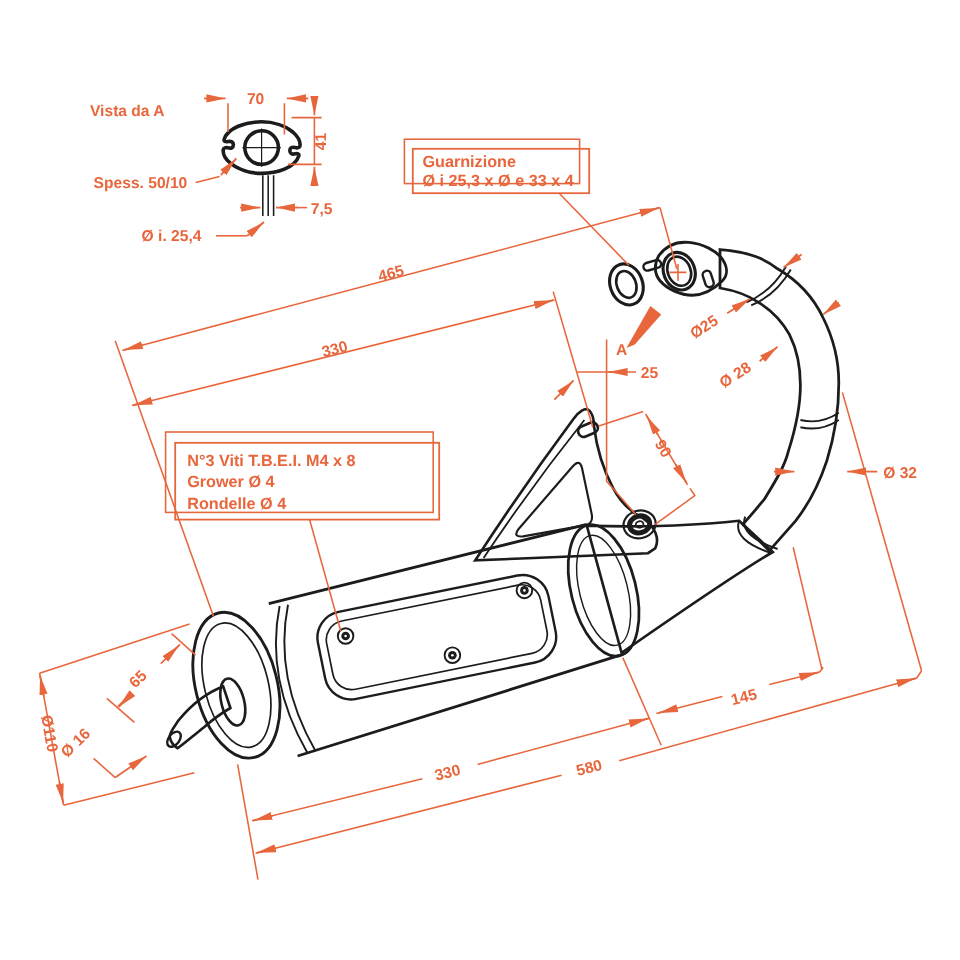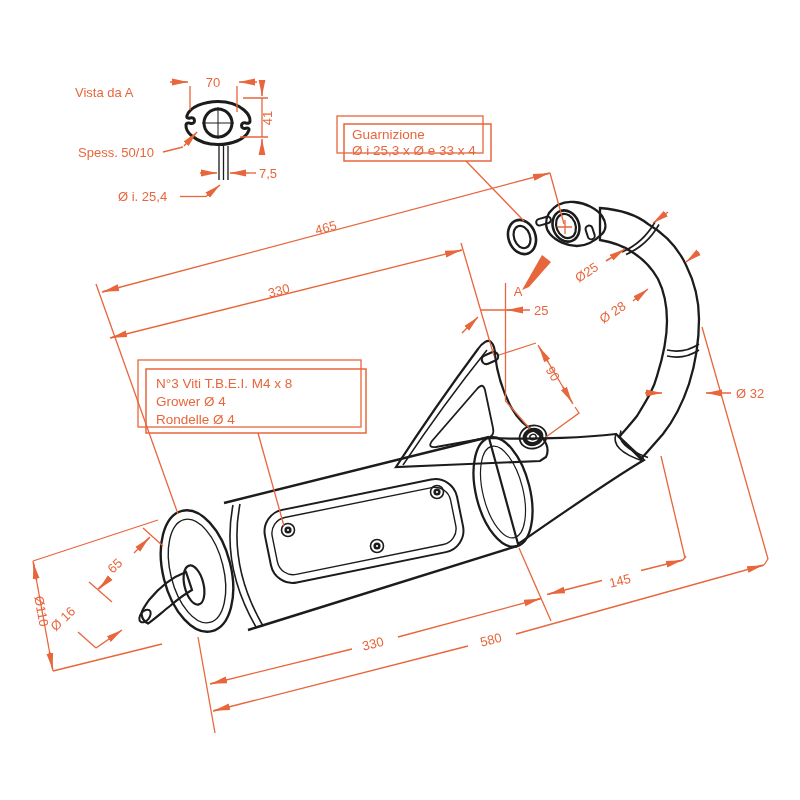--- a/index.html
+++ b/index.html
@@ -1,16 +1,16 @@
 <!DOCTYPE html>
 <html><head>
 <meta charset="utf-8">
 <style>
   html,body{margin:0;padding:0;background:#ffffff;}
-  .stage{width:800px;height:800px;position:relative;background:#fff;overflow:hidden;}
+  .stage{width:800px;height:800px;position:relative;background:#fff;overflow:hidden;font-weight:bold;}
   svg{display:block;}
   text{font-family:"Liberation Sans","DejaVu Sans",sans-serif;}
   .dimtxt{font-size:13px;fill:#e8663c;}
   .boxtxt{font-size:13.5px;fill:#e8663c;}
   .oln{stroke:#e8663c;stroke-width:1.5;fill:none;}
   .othin{stroke:#e8663c;stroke-width:1.3;fill:none;}
   .blk{stroke:#1c1c1c;fill:none;}
 </style>
 </head>
 <body>

